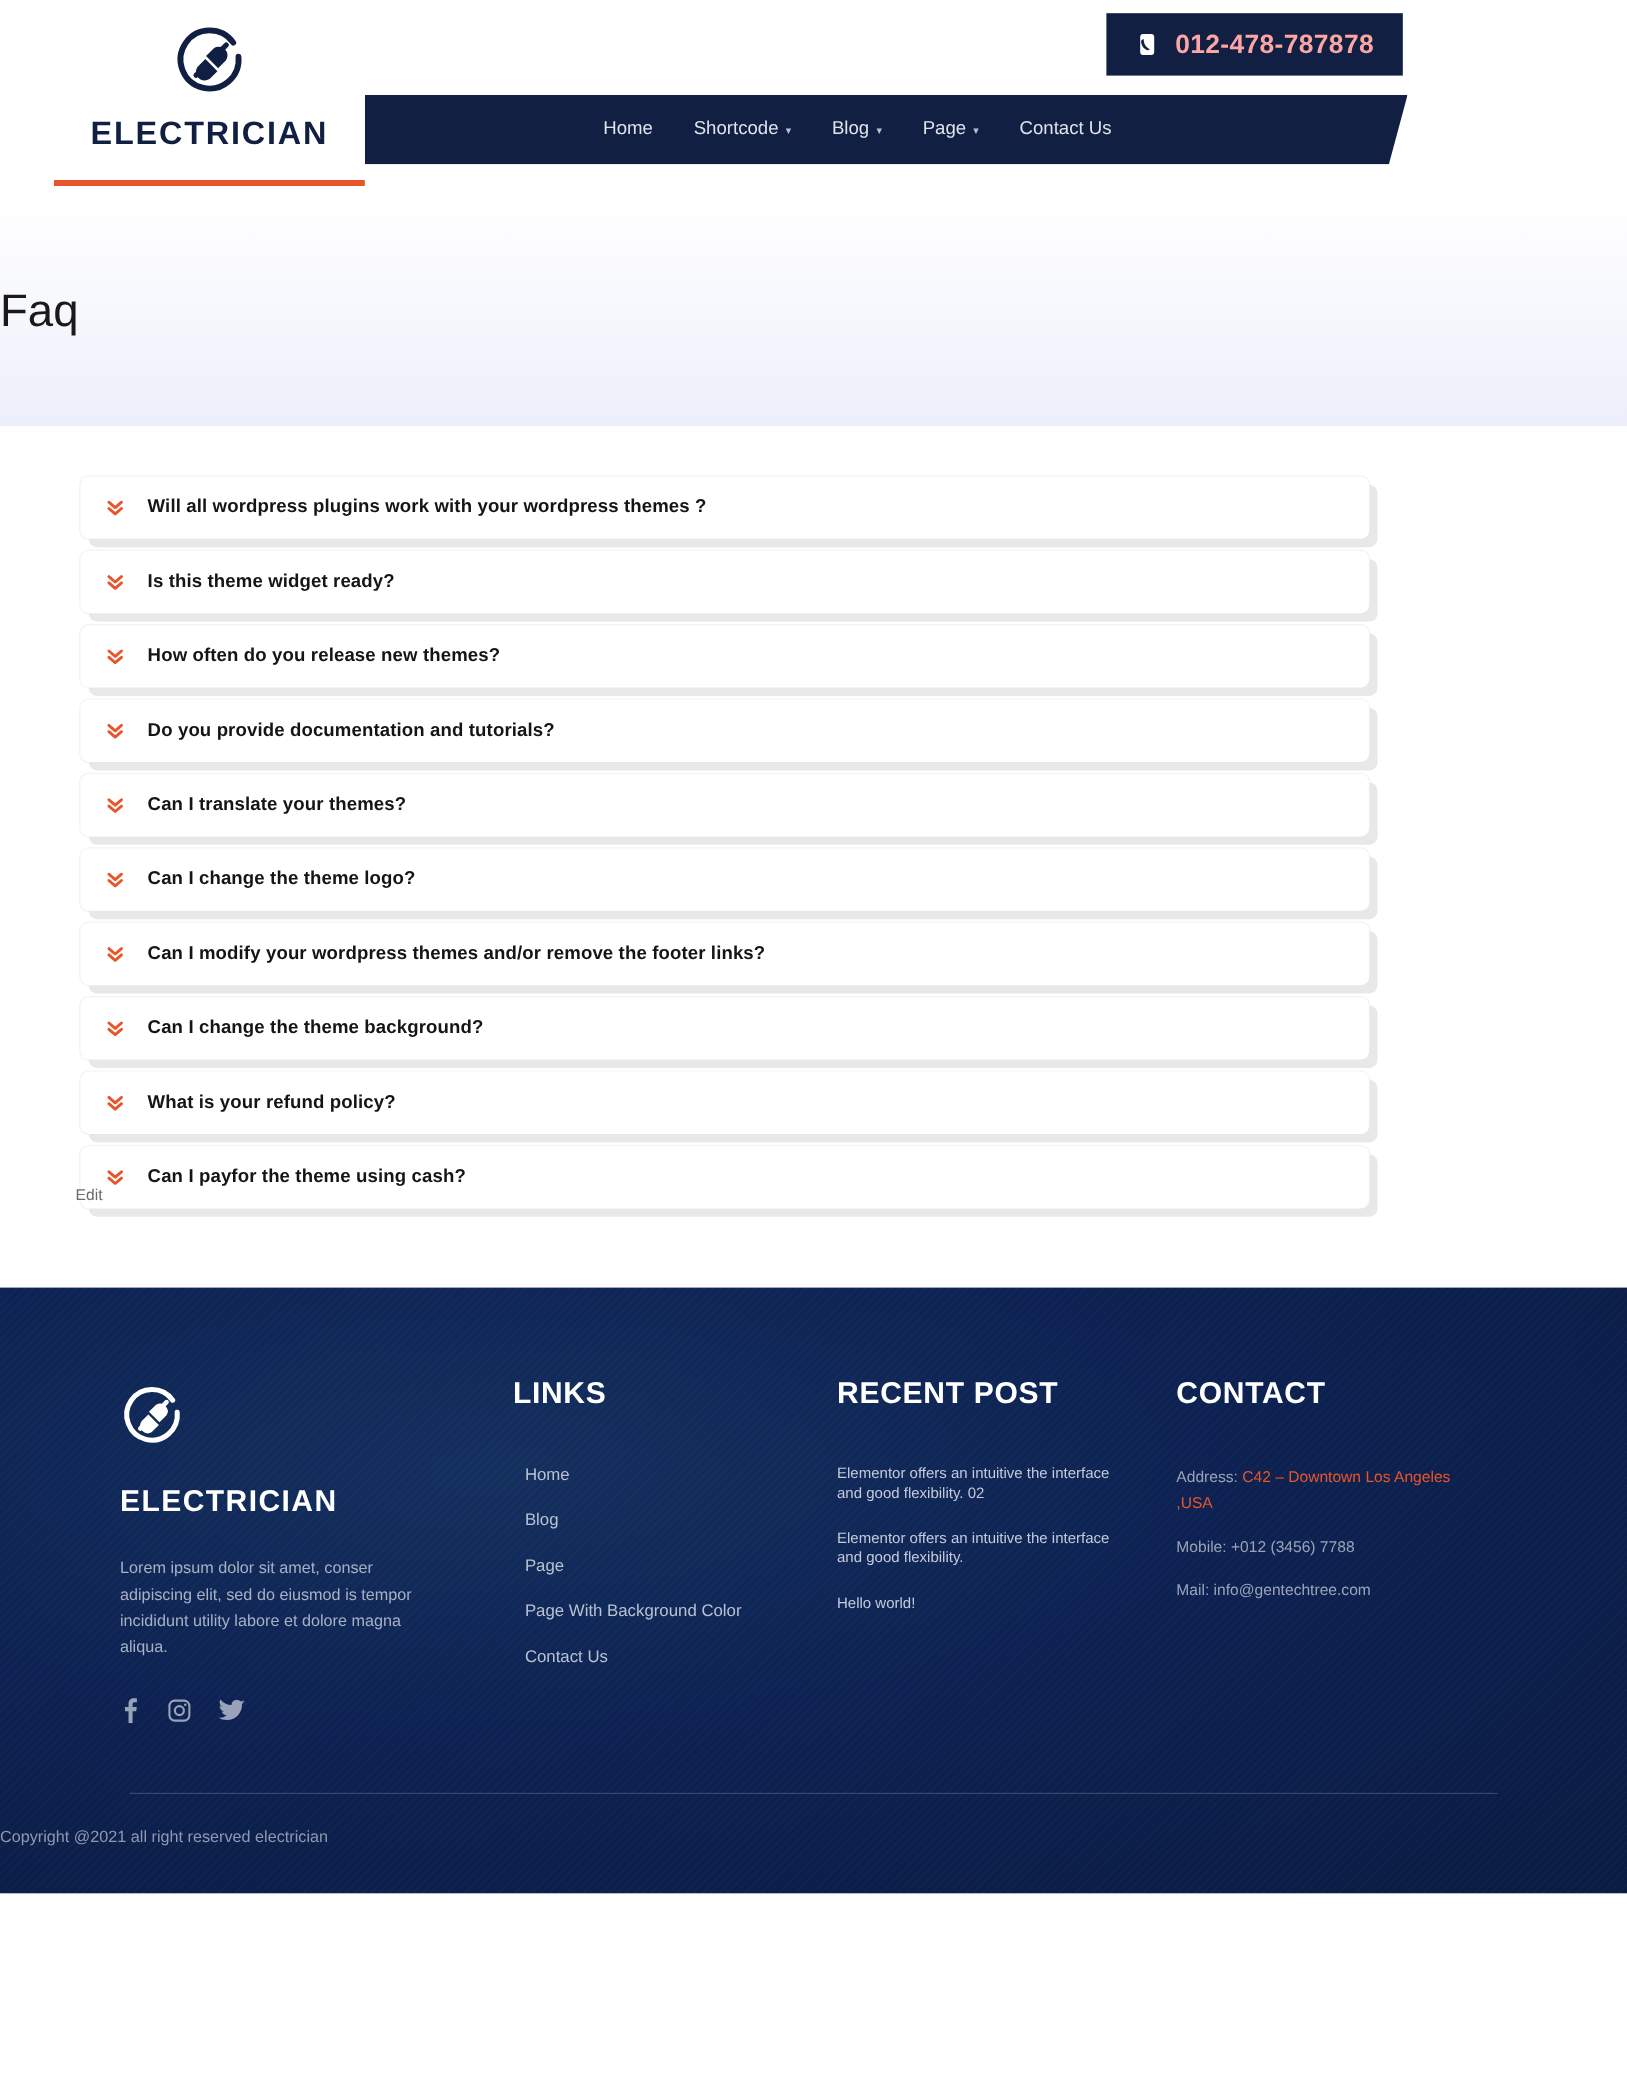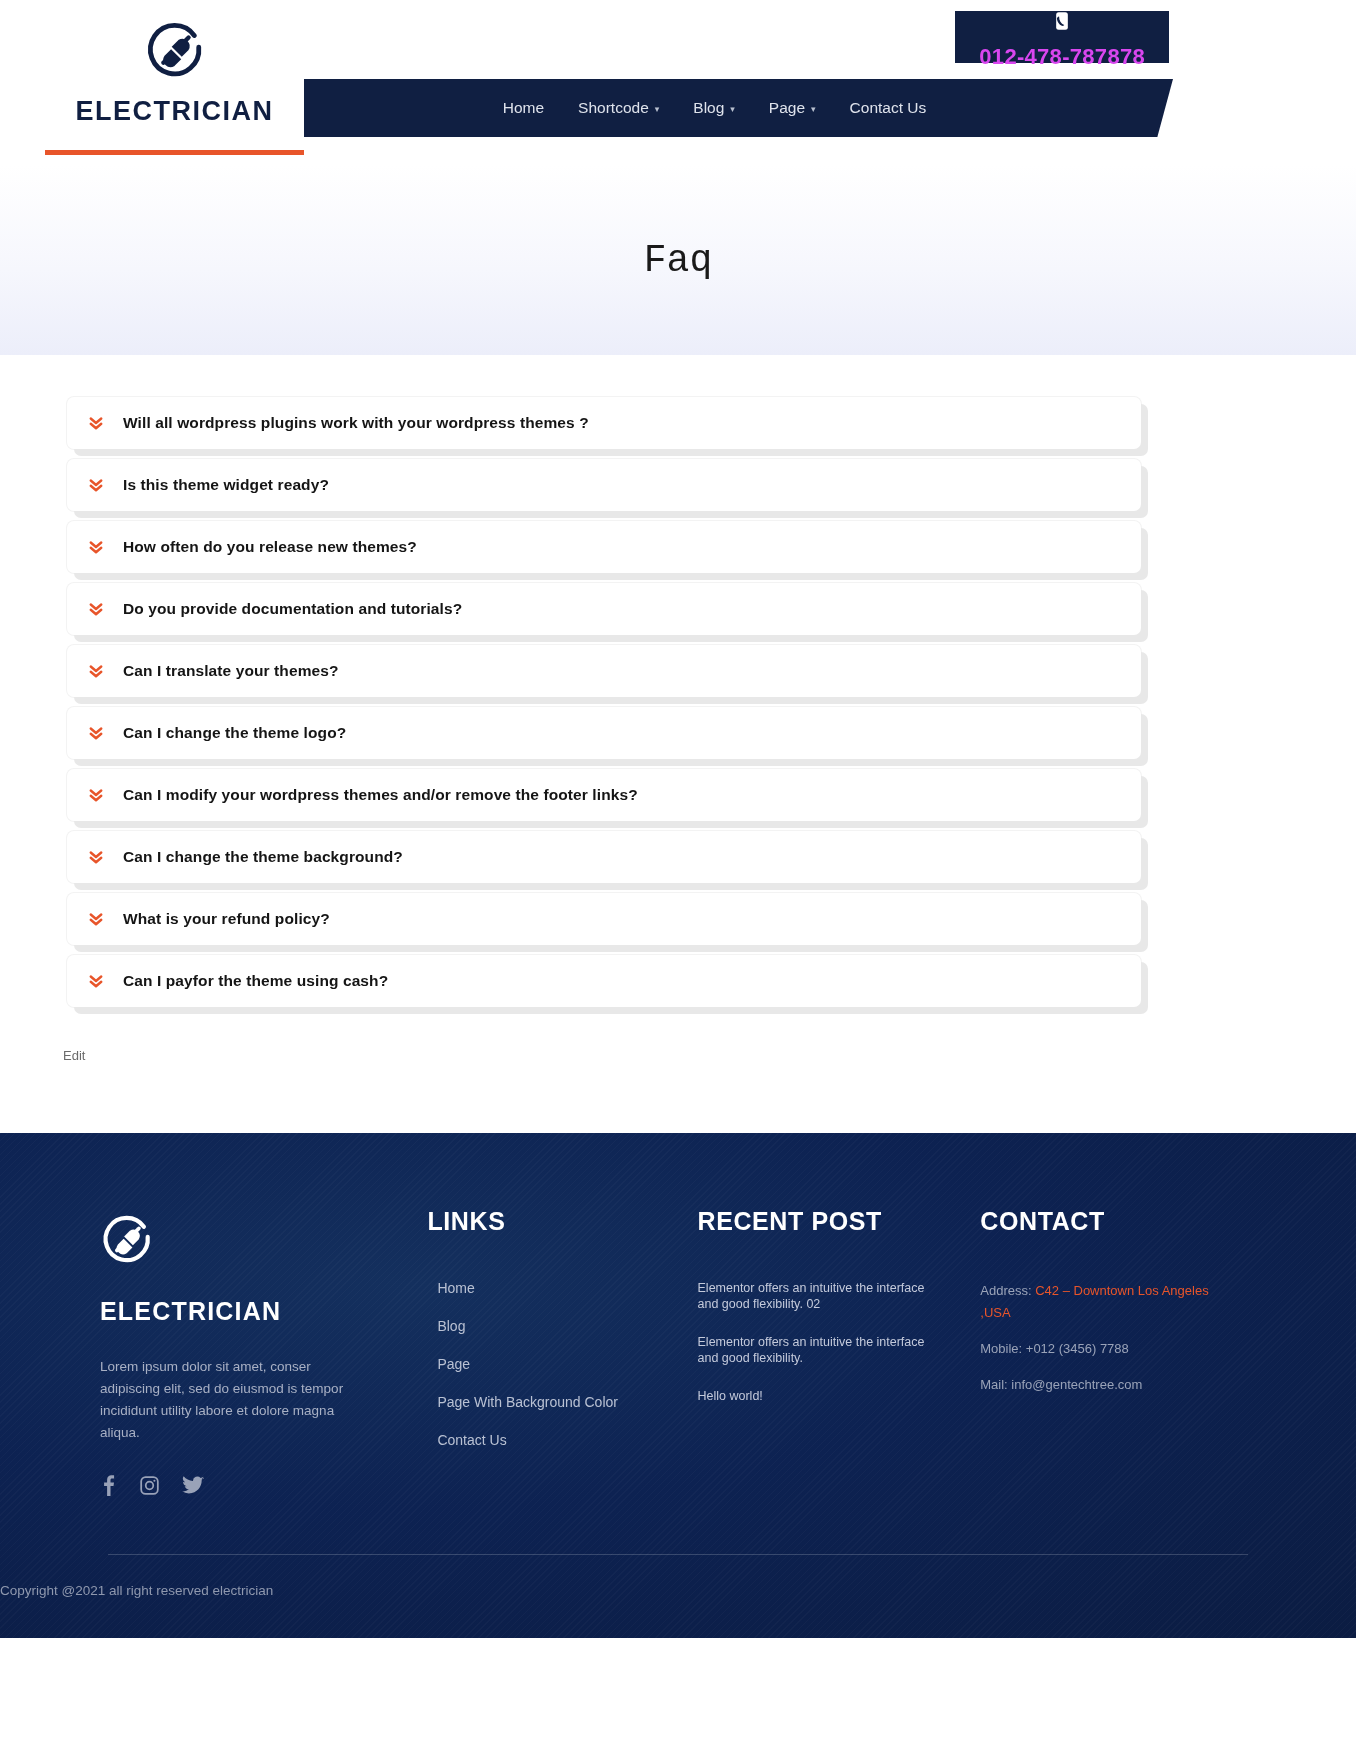--- a/index.html
+++ b/index.html
@@ -38,30 +38,29 @@
     letter-spacing: 1.5px;
     color: #101f42;
     font-family: "Liberation Sans", sans-serif;
   }
 
   .phone-pill {
     position: absolute;
     right: 187px;
     top: 11px;
     background: #101f42;
-    color: #d946ef;
+    color: #fca5a5;
     height: 52px;
     padding: 0 24px;
     display: flex;
     align-items: center;
     gap: 13px;
     font-size: 22px;
     font-weight: bold;
     letter-spacing: 0.3px;
-    flex-direction: column;
   }
   .phone-icon svg { display: block; }
 
   .navwrap {
     position: absolute;
     left: 304px;
     top: 79px;
     width: 869px;
     height: 58px;
   }
@@ -108,35 +107,33 @@
     transform: translateY(1px);
   }
 
   
   .page-banner {
     width: 1356px;
     height: 190px;
     background: linear-gradient(180deg, #ffffff 0%, #f6f7fd 55%, #eceefa 100%);
     display: flex;
     align-items: center;
-    justify-content: center;
-    font-family: Liberation Mono, monospace;
   }
   .page-title {
     font-size: 38px;
     font-weight: normal;
     color: #1a1a1a;
   }
 
   
   .content-stage {
     position: relative;
     width: 1356px;
     background: #ffffff;
-    padding-bottom: 116px;
+    padding-bottom: 56px;
   }
   .white-card {
     position: absolute;
     left: 34px;
     top: 0;
     width: 1270px;
     height: 46px;
     background: #ffffff;
     border-radius: 10px 10px 0 0;
   }

